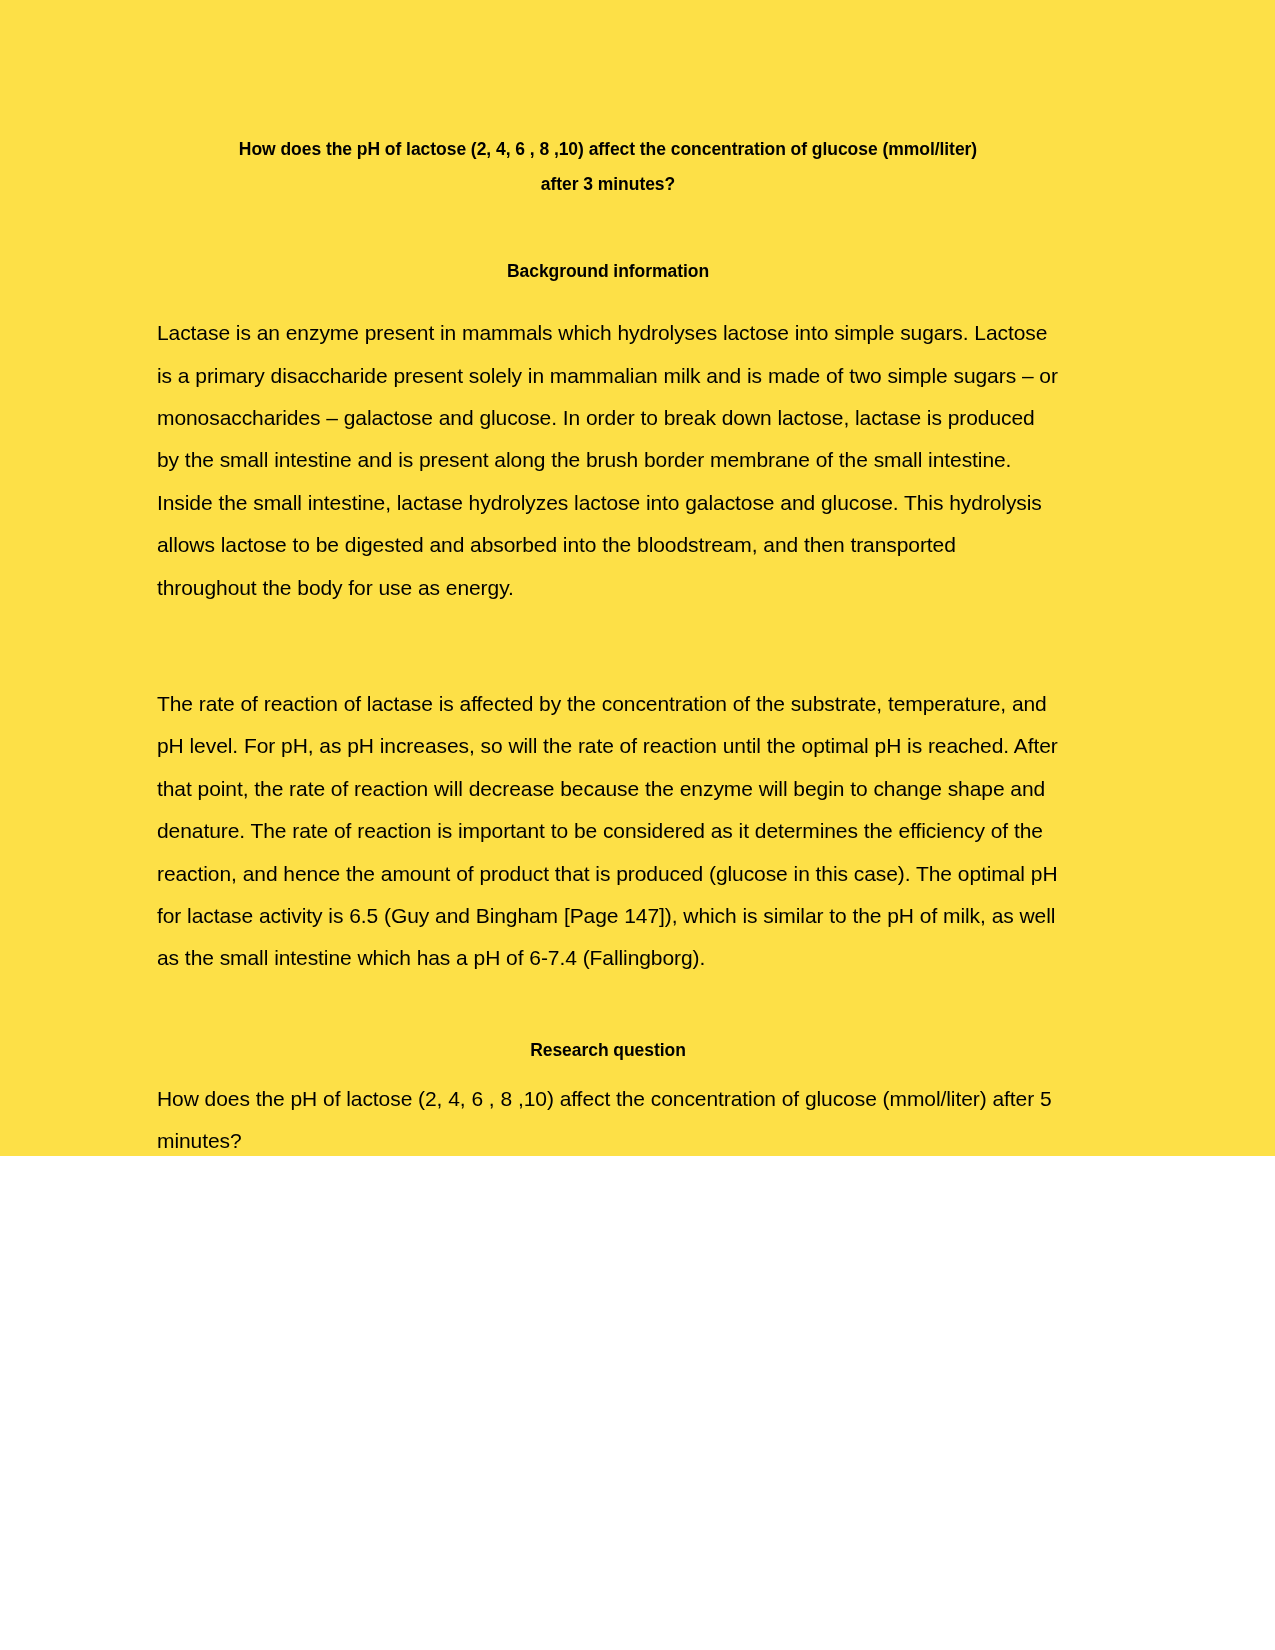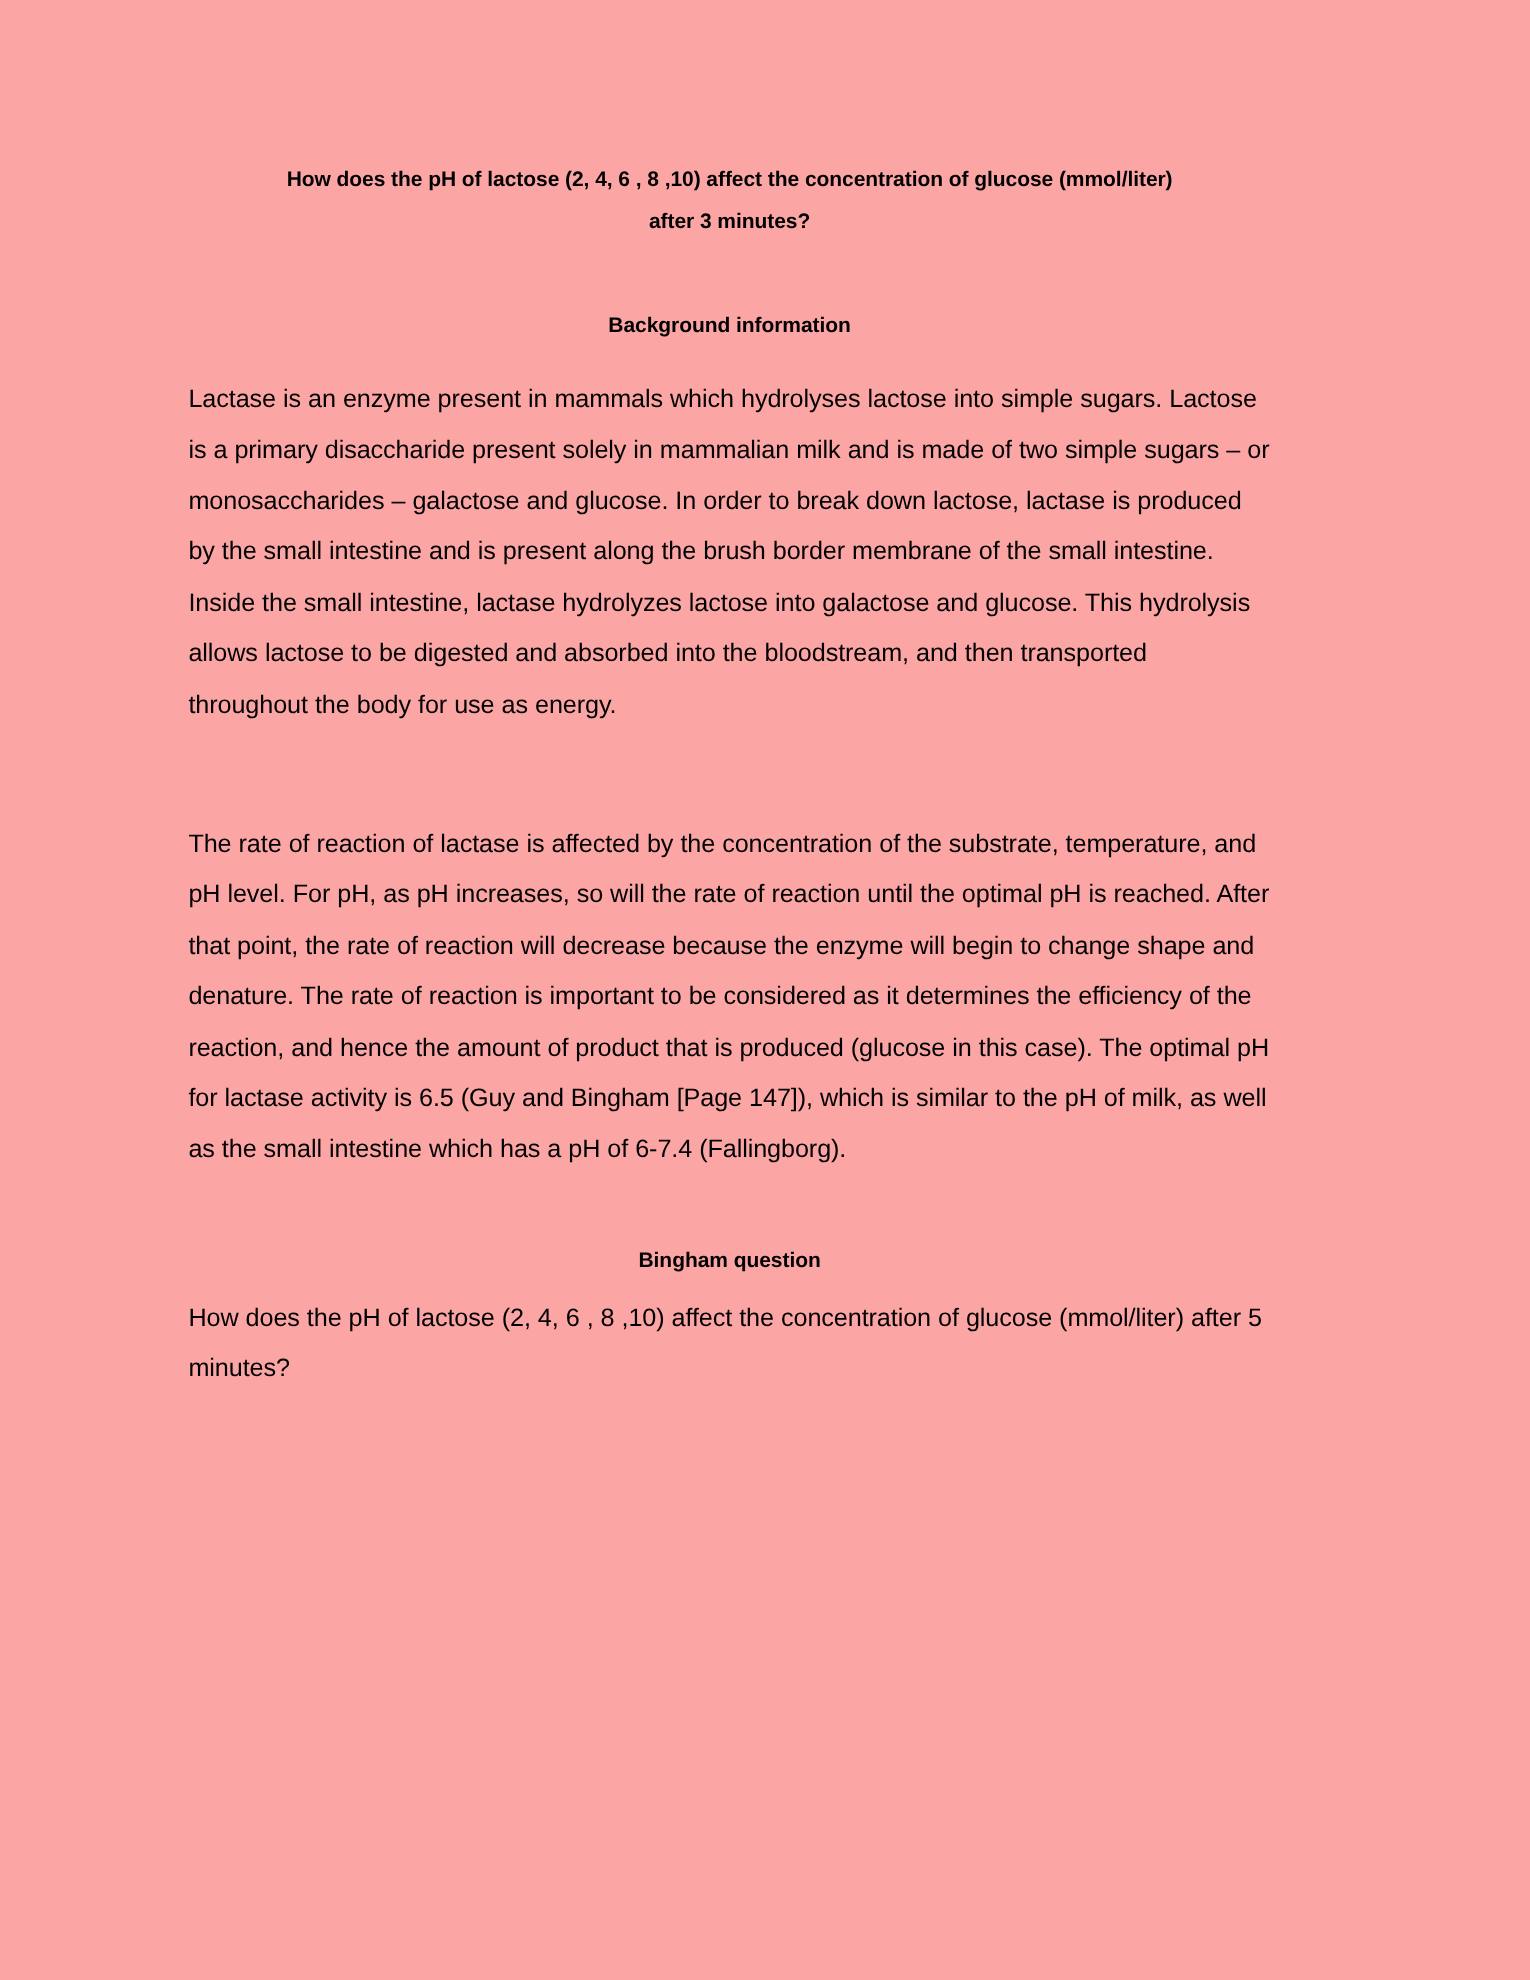--- a/index.html
+++ b/index.html
@@ -9,22 +9,22 @@
     background: #ffffff;
   }
   body {
     font-family: "Liberation Sans", sans-serif;
     color: #000000;
     -webkit-font-smoothing: antialiased;
   }
   .page {
     position: relative;
     width: 1275px;
-    height: 1650px;
-    background: #fca5a5;
+    height: 1156px;
+    background: #fde047;
     margin: 0 auto;
     overflow: hidden;
     box-sizing: border-box;
   }
   .content {
     position: absolute;
     left: 140px;
     top: 132px;
     width: 936px;
   }
@@ -80,20 +80,20 @@
     <div class="spacer-sm"></div>
 
     <p class="body-text">Lactase is an enzyme present in mammals which hydrolyses lactose into simple sugars. Lactose is a primary disaccharide present solely in mammalian milk and is made of two simple sugars – or monosaccharides – galactose and glucose. In order to break down lactose, lactase is produced by the small intestine and is present along the brush border membrane of the small intestine. Inside the small intestine, lactase hydrolyzes lactose into galactose and glucose. This hydrolysis allows lactose to be digested and absorbed into the bloodstream, and then transported throughout the body for use as energy.</p>
 
     <div class="spacer-lg"></div>
 
     <p class="body-text">The rate of reaction of lactase is affected by the concentration of the substrate, temperature, and pH level. For pH, as pH increases, so will the rate of reaction until the optimal pH is reached. After that point, the rate of reaction will decrease because the enzyme will begin to change shape and denature. The rate of reaction is important to be considered as it determines the efficiency of the reaction, and hence the amount of product that is produced (glucose in this case). The optimal pH for lactase activity is 6.5 (Guy and Bingham [Page 147]), which is similar to the pH of milk, as well as the small intestine which has a pH of 6-7.4 (Fallingborg).</p>
 
     <div class="spacer-lg"></div>
 
-    <h2 class="section-heading">Bingham question</h2>
+    <h2 class="section-heading">Research question</h2>
 
     <div class="spacer-sm"></div>
 
     <p class="body-text tight-top">How does the pH of lactose (2, 4, 6 , 8 ,10) affect the concentration of glucose (mmol/liter) after 5 minutes?</p>
 
   </div>
 </div>
 
 </body></html>

